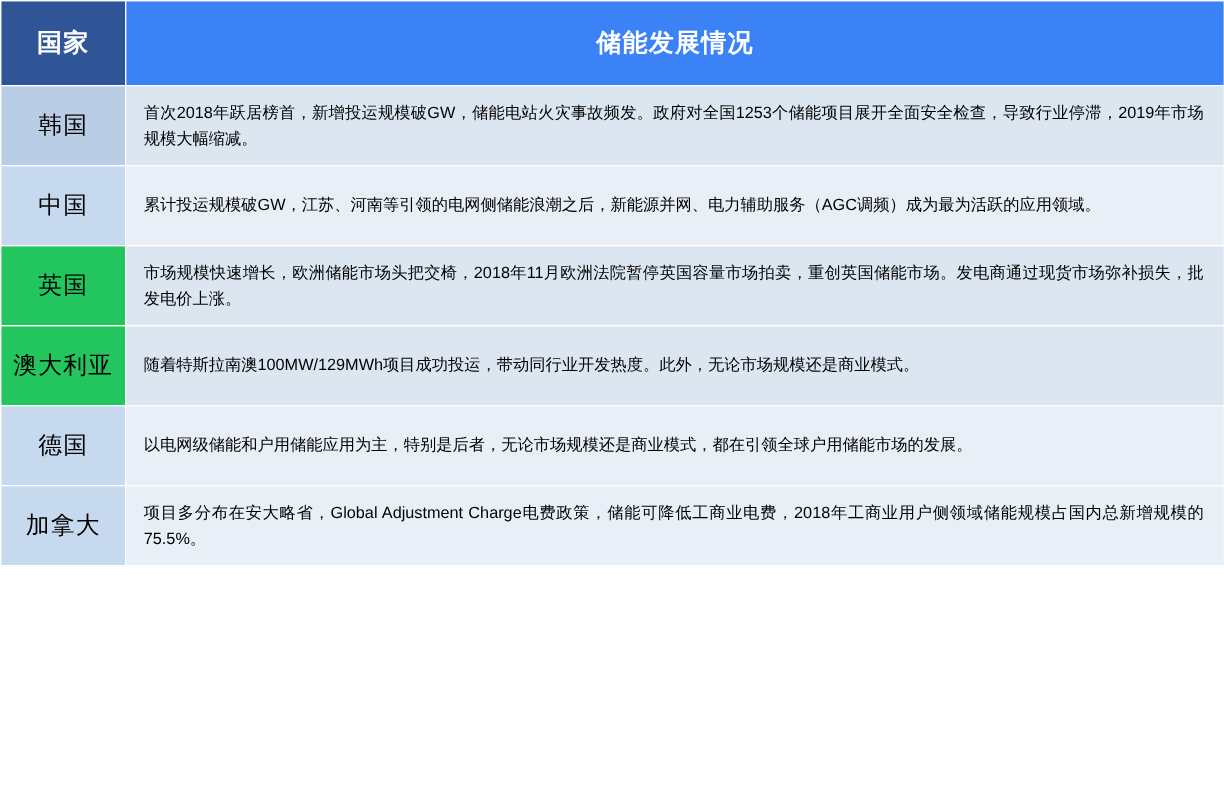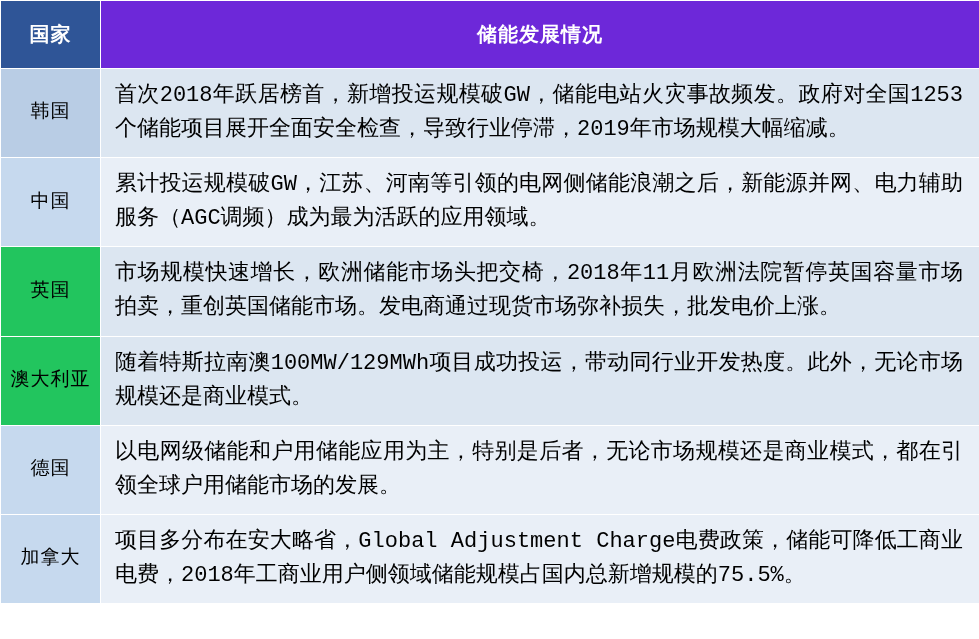--- a/index.html
+++ b/index.html
@@ -10,21 +10,20 @@
   body {
     width: 979px;
     height: 639px;
     font-family: "Liberation Sans", "DejaVu Sans", sans-serif;
     overflow: hidden;
   }
   .table-wrap {
     width: 979px;
     height: 593px;
     box-sizing: border-box;
-    font-family: Liberation Mono, monospace;
   }
   table.storage-table {
     width: 979px;
     border-collapse: collapse;
     table-layout: fixed;
   }
   table.storage-table col.col-country { width: 100px; }
   table.storage-table col.col-desc { width: 879px; }
 
   thead th {
@@ -35,27 +34,27 @@
     text-align: center;
     vertical-align: middle;
     height: 65px;
     letter-spacing: 1px;
     border: 1px solid #ffffff;
   }
   thead th.th-country {
     background: #2f5597;
   }
   thead th.th-desc {
-    background: #6d28d9;
+    background: #3b82f6;
   }
 
   tbody td {
     border: 1px solid #ffffff;
     vertical-align: middle;
-    font-size: 22px;
+    font-size: 13px;
     color: #000000;
     line-height: 1.55;
   }
   tbody td.country {
     text-align: center;
     font-size: 19px;
     letter-spacing: 1px;
   }
   tbody td.desc {
     padding: 10px 16px 10px 14px;

